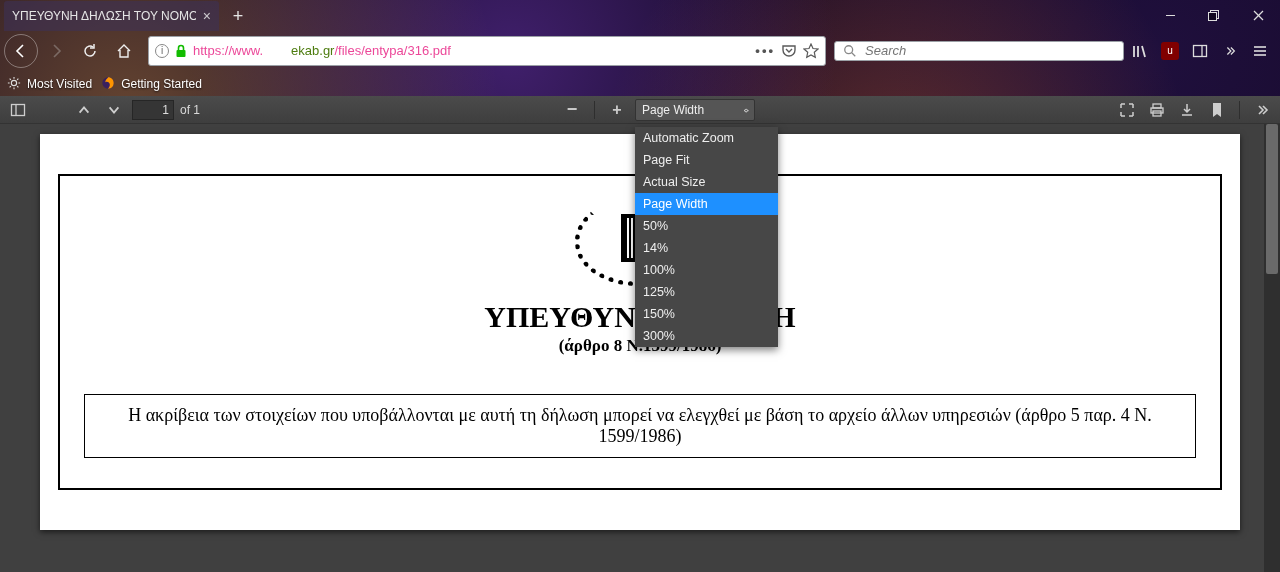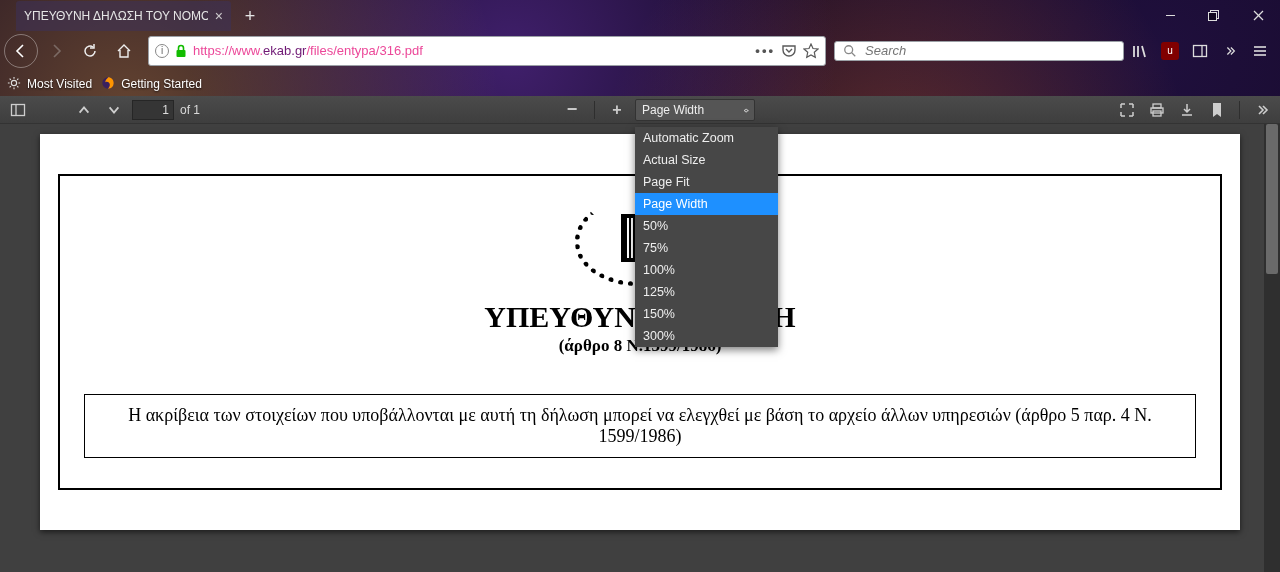--- a/index.html
+++ b/index.html
@@ -13,21 +13,21 @@
       radial-gradient(circle at 40% 10%, rgba(120,60,200,.45), transparent 35%),
       radial-gradient(circle at 70% 30%, rgba(255,120,40,.3), transparent 30%),
       radial-gradient(circle at 90% 10%, rgba(40,20,80,.6), transparent 40%),
       radial-gradient(circle at 85% 80%, rgba(160,60,200,.3), transparent 30%),
       #120820;
   }
 
   
   .titlebar { position:relative; height:31px; display:flex; align-items:flex-start; }
   .tab {
-    margin-top:1px; margin-left:16px; height:30px; width:215px;
+    margin-top:1px; margin-left:4px; height:30px; width:215px;
     background:rgba(60,50,90,.55); border-radius:3px 3px 0 0;
     display:flex; align-items:center; color:#e5e5e5; font-size:12px;
     padding:0 8px; gap:7px; overflow:hidden;
   }
   .tab .label { flex:1; white-space:nowrap; overflow:hidden; text-overflow:clip; }
   .tab .close { font-size:14px; opacity:.85; cursor:pointer; }
   .newtab { width:26px; height:26px; margin:3px 0 0 6px; color:#e5e5e5;
     display:flex; align-items:center; justify-content:center; font-size:18px; cursor:pointer; }
   .titlebar-spacer { flex:1; }
   .winbtn { width:44px; height:31px; display:flex; align-items:center;
@@ -38,21 +38,21 @@
     padding:0 6px 0 4px; gap:2px; }
   .circ-btn { width:32px; height:32px; display:flex; align-items:center;
     justify-content:center; color:#ccc; cursor:pointer; border-radius:50%; }
   .circ-btn.back { width:34px; height:34px; border:1px solid rgba(255,255,255,.35); color:#fff; }
   .circ-btn.disabled { opacity:.35; cursor:default; }
   .nav-icon { width:16px; height:16px; }
   .urlbar { flex:1; margin:0 6px; height:30px; background:#fff; border:1px solid #9ba0a6;
     border-radius:3px; display:flex; align-items:center; padding:0 6px; gap:6px;
     font-size:13px; color:#333; }
   .urlbar .lock { color:#12bc00; font-size:12px; }
-  .urlbar .domain { color:#701a75; }
+  .urlbar .domain { color:#4d7c0f;margin-left:28px; }
   .urlbar .rest { color:#ec4899; }
   .urlbar .dots { margin-left:auto; color:#555; letter-spacing:2px; font-weight:bold; }
   .urlbar .pocket, .urlbar .star { color:#6b6b6b; }
   .searchbar { width:290px; height:20px; background:#fff; border:1px solid #9ba0a6;
     border-radius:3px; display:flex; align-items:center; padding:0 8px; gap:8px; }
   .searchbar input { border:none; outline:none; flex:1; font-size:13px; font-style:italic;
     color:#888; background:transparent; }
   .rt-icon { width:28px; height:30px; display:flex; align-items:center;
     justify-content:center; color:#ddd; cursor:pointer; }
   .ublock { width:18px; height:18px; background:#800000; border-radius:3px;
@@ -284,25 +284,25 @@
 
     <div class="tbtn" style="font-size:18px;font-weight:bold;">−</div>
     <div class="sep"></div>
     <div class="tbtn" style="font-size:16px;font-weight:bold;">+</div>
     <div style="position:relative;">
       <div class="zoom-sel">
         <span>Page Width</span>
       </div>
       <div class="zoom-menu" id="zoom-menu">
           <div>Automatic Zoom</div>
+          <div>Page Fit</div>
           <div>Actual Size</div>
-          <div>Page Fit</div>
           <div class="sel">Page Width</div>
           <div>50%</div>
-          <div>75%</div>
+          <div>14%</div>
           <div>100%</div>
           <div>125%</div>
           <div>150%</div>
           <div>300%</div>
         </div>
     </div>
 
     <div style="flex:1"></div>
 
     <div class="tbtn">

